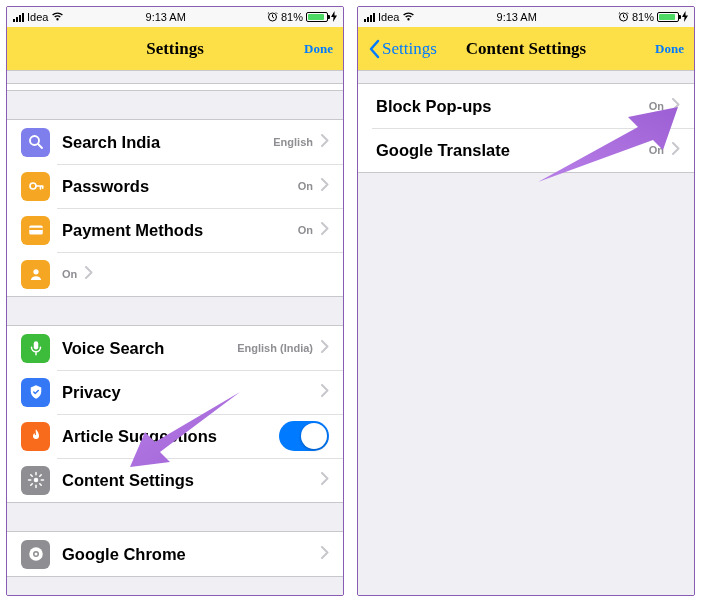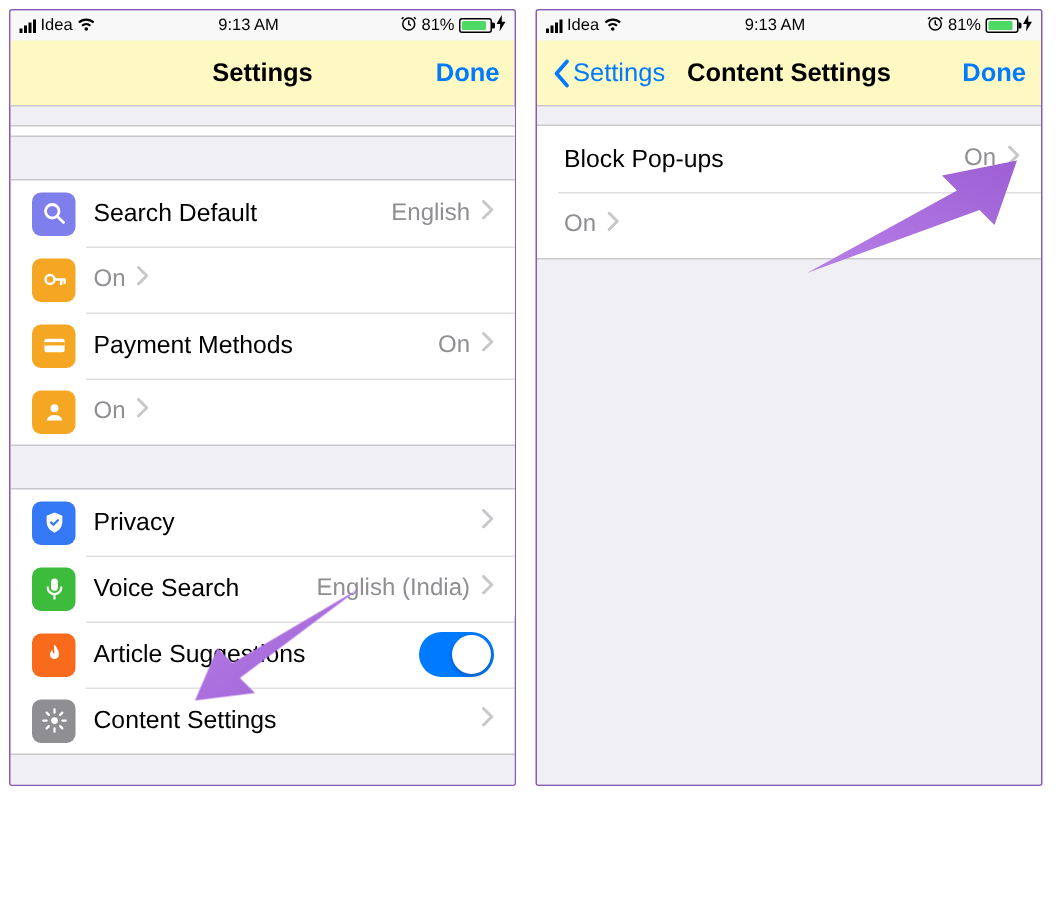--- a/index.html
+++ b/index.html
@@ -7,21 +7,21 @@
     font-family: -apple-system, "Helvetica Neue", Arial, sans-serif;
     background: #fff;
     width: 705px;
     height: 602px;
     display: flex;
     gap: 13px;
     padding: 6px;
   }
   .phone {
     width: 338px;
-    height: 518px;
+    height: 590px;
     background: #efeff4;
     border: 1px solid #8a5bb3;
     border-radius: 2px;
     display: flex;
     flex-direction: column;
     overflow: hidden;
     position: relative;
   }
   .status-bar {
     height: 20px;
@@ -41,59 +41,60 @@
   .signal-bars span:nth-child(3){height:7px}.signal-bars span:nth-child(4){height:9px}
   .wifi { font-size: 10px; }
   .battery {
     width: 22px; height: 10px; border: 1px solid #000; border-radius: 2px;
     position: relative; display: inline-block;
   }
   .battery::after { content:""; position:absolute; right:-3px; top:2px; width:2px; height:4px; background:#000; border-radius:0 1px 1px 0;}
   .battery-fill { position:absolute; left:1px; top:1px; bottom:1px; width: 80%; background:#4cd964; border-radius:1px;}
   .nav-bar {
     height: 44px;
-    background: #fef9c3;
+    background: #fde047;
     border-bottom: 1px solid #c8c7cc;
     display: flex;
     align-items: center;
     justify-content: space-between;
     padding: 0 10px;
     position: relative;
+    font-family: Liberation Serif, serif;
   }
   .nav-title {
     position: absolute; left: 0; right: 0; text-align: center;
     font-size: 17px; font-weight: 600; color: #000;
     pointer-events: none;
   }
-  .nav-done { color: #007aff; font-size: 17px; font-weight: 600; z-index: 1; margin-left: 40px;}
+  .nav-done { color: #007aff; font-size: 13px; font-weight: 600; z-index: 1; margin-left: 40px;}
   .nav-back { color: #007aff; font-size: 17px; display: flex; align-items: center; z-index:1;}
   .nav-back svg { width: 12px; height: 20px; margin-right: 2px; }
   .content { flex: 1; overflow-y: auto; background:#efeff4;}
   .section-gap { height: 28px; }
   .section-gap-small { height: 12px; }
-  .list-section { background: #fff; border-top: 1px solid #c8c7cc; border-bottom: 1px solid #c8c7cc; }
+  .list-section { background: #fff; border-top: 1px solid #c8c7cc; border-bottom: 1px solid #c8c7cc; font-weight: bold; }
   .row {
     display: flex; align-items: center;
     min-height: 44px;
     padding-left: 14px;
     position: relative;
   }
   .row + .row::before {
     content: ""; position: absolute; top: 0; left: 50px; right: 0;
     border-top: 1px solid #e0e0e3;
   }
   .row.no-icon + .row.no-icon::before { left: 14px; }
   .row-icon {
     width: 29px; height: 29px; border-radius: 6px;
     display: flex; align-items: center; justify-content: center;
     margin-right: 12px; flex-shrink: 0;
   }
   .row-icon svg { width: 18px; height: 18px; fill: #fff; }
   .row-label { flex: 1; font-size: 16.5px; color: #000; }
-  .row-value { font-size: 16px; color: #8e8e93; margin-right: 8px; }
+  .row-value { font-size: 11px; color: #8e8e93; margin-right: 8px; }
   .row-chevron { width: 8px; margin-right: 14px; }
   .row-chevron svg { width: 8px; height: 13px; }
   .toggle {
     width: 50px; height: 30px; background: #007aff; border-radius: 15px;
     position: relative; margin-right: 14px;
   }
   .toggle::after {
     content:""; position:absolute; right:2px; top:2px; width:26px; height:26px;
     background:#fff; border-radius:50%; box-shadow:0 1px 3px rgba(0,0,0,.3);
   }
@@ -157,33 +158,34 @@
     <div class="section-gap"></div>
 
     <div class="list-section" id="g1">
         <div class="row">
           <div class="row-icon" style="background:#7e7eec">
             <svg viewBox="0 0 24 24">
               <circle cx="10" cy="10" r="6" fill="none" stroke="#fff" stroke-width="2.5"></circle>
               <path d="M15 15l5 5" stroke="#fff" stroke-width="2.5" stroke-linecap="round"></path>
             </svg>
           </div>
-          <div class="row-label">Search Default</div>
+          <div class="row-label">Search India</div>
           <div class="row-value">English</div>
           <div class="row-chevron"><svg viewBox="0 0 8 13">
               <path d="M1 1l5.5 5.5L1 12" fill="none" stroke="#c7c7cc" stroke-width="2" stroke-linecap="round" stroke-linejoin="round"></path>
             </svg></div>
         </div>
         <div class="row">
           <div class="row-icon" style="background:#f5a623">
             <svg viewBox="0 0 24 24">
               <circle cx="8" cy="12" r="4" fill="none" stroke="#fff" stroke-width="2.2"></circle>
               <path d="M12 12h9M18 12v4M21 12v3" stroke="#fff" stroke-width="2.2" stroke-linecap="round"></path>
             </svg>
           </div>
+          <div class="row-label">Passwords</div>
           <div class="row-value">On</div>
           <div class="row-chevron"><svg viewBox="0 0 8 13">
               <path d="M1 1l5.5 5.5L1 12" fill="none" stroke="#c7c7cc" stroke-width="2" stroke-linecap="round" stroke-linejoin="round"></path>
             </svg></div>
         </div>
         <div class="row">
           <div class="row-icon" style="background:#f5a623">
             <svg viewBox="0 0 24 24">
               <rect x="3" y="6" width="18" height="12" rx="2" fill="#fff"></rect>
               <rect x="3" y="9" width="18" height="3" fill="#f5a623"></rect>
@@ -204,40 +206,40 @@
           </div>
           <div class="row-value">On</div>
           <div class="row-chevron"><svg viewBox="0 0 8 13">
               <path d="M1 1l5.5 5.5L1 12" fill="none" stroke="#c7c7cc" stroke-width="2" stroke-linecap="round" stroke-linejoin="round"></path>
             </svg></div>
         </div>
       </div>
     <div class="section-gap"></div>
     <div class="list-section" id="g2">
         <div class="row">
+          <div class="row-icon" style="background:#3dbb3a">
+            <svg viewBox="0 0 24 24">
+              <rect x="9" y="3" width="6" height="11" rx="3" fill="#fff"></rect>
+              <path d="M6 11a6 6 0 0012 0M12 17v4" stroke="#fff" stroke-width="2" fill="none" stroke-linecap="round"></path>
+            </svg>
+          </div>
+          <div class="row-label">Voice Search</div>
+          <div class="row-value">English (India)</div>
+          <div class="row-chevron"><svg viewBox="0 0 8 13">
+              <path d="M1 1l5.5 5.5L1 12" fill="none" stroke="#c7c7cc" stroke-width="2" stroke-linecap="round" stroke-linejoin="round"></path>
+            </svg></div>
+        </div>
+        <div class="row">
           <div class="row-icon" style="background:#3578f6">
             <svg viewBox="0 0 24 24">
               <path d="M12 3l7 3v5c0 5-3 8-7 10-4-2-7-5-7-10V6z" fill="#fff"></path>
               <path d="M9 12l2 2 4-4" stroke="#3578f6" stroke-width="2" fill="none" stroke-linecap="round" stroke-linejoin="round"></path>
             </svg>
           </div>
           <div class="row-label">Privacy</div>
-          <div class="row-chevron"><svg viewBox="0 0 8 13">
-              <path d="M1 1l5.5 5.5L1 12" fill="none" stroke="#c7c7cc" stroke-width="2" stroke-linecap="round" stroke-linejoin="round"></path>
-            </svg></div>
-        </div>
-        <div class="row">
-          <div class="row-icon" style="background:#3dbb3a">
-            <svg viewBox="0 0 24 24">
-              <rect x="9" y="3" width="6" height="11" rx="3" fill="#fff"></rect>
-              <path d="M6 11a6 6 0 0012 0M12 17v4" stroke="#fff" stroke-width="2" fill="none" stroke-linecap="round"></path>
-            </svg>
-          </div>
-          <div class="row-label">Voice Search</div>
-          <div class="row-value">English (India)</div>
           <div class="row-chevron"><svg viewBox="0 0 8 13">
               <path d="M1 1l5.5 5.5L1 12" fill="none" stroke="#c7c7cc" stroke-width="2" stroke-linecap="round" stroke-linejoin="round"></path>
             </svg></div>
         </div>
         <div class="row">
           <div class="row-icon" style="background:#f86b1c">
             <svg viewBox="0 0 24 24">
               <path d="M12 3c2 3 4 5 4 9a4 4 0 01-8 0c0-2 1-3 2-4 0 2 1 3 2 3 0-4-1-6 0-8z" fill="#fff"></path>
             </svg>
           </div>
@@ -338,20 +340,21 @@
     <div class="section-gap-small"></div>
     <div class="list-section" id="gR">
         <div class="row no-icon">
           <div class="row-label">Block Pop-ups</div>
           <div class="row-value">On</div>
           <div class="row-chevron"><svg viewBox="0 0 8 13">
               <path d="M1 1l5.5 5.5L1 12" fill="none" stroke="#c7c7cc" stroke-width="2" stroke-linecap="round" stroke-linejoin="round"></path>
             </svg></div>
         </div>
         <div class="row no-icon">
+          <div class="row-label">Google Translate</div>
           <div class="row-value">On</div>
           <div class="row-chevron"><svg viewBox="0 0 8 13">
               <path d="M1 1l5.5 5.5L1 12" fill="none" stroke="#c7c7cc" stroke-width="2" stroke-linecap="round" stroke-linejoin="round"></path>
             </svg></div>
         </div>
       </div>
   </div>
 
   <svg class="arrow-annotation" style="left:170px; top:95px; width:155px; height:90px;" viewBox="0 0 155 90">
     <defs>

